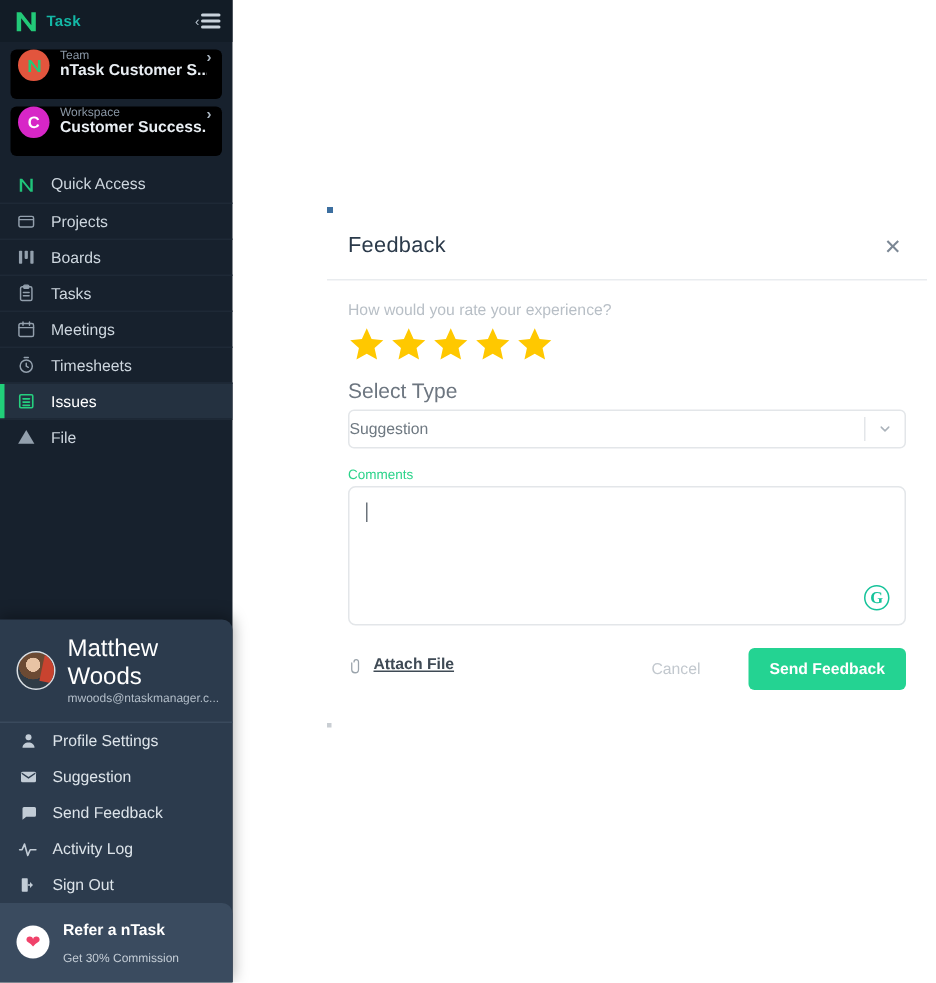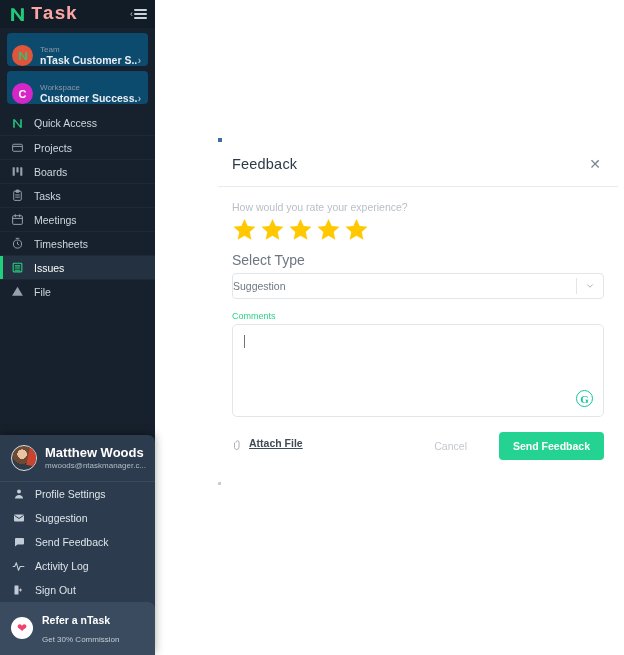--- a/index.html
+++ b/index.html
@@ -19,30 +19,30 @@
     display: flex; flex-direction: column;
   }
   .brandbar {
     height: 28px; flex: 0 0 28px;
     background: #121c26;
     display: flex; align-items: center;
     padding: 0 8px 0 9px;
   }
   .brand-logo { display:flex; align-items:center; gap:5px; }
   .nlogo { width: 17px; height: 17px; display:block; }
-  .brand-text { color:#fca5a5; font-size:19px; font-weight:700; letter-spacing:.2px;font-family:Liberation Mono, monospace; }
+  .brand-text { color:#14b8a6; font-size:10px; font-weight:700; letter-spacing:.2px; }
   .collapse-wrap { margin-left:auto; display:flex; align-items:center; gap:1px; color:#9aa7b4; }
   .collapse-chev { font-size:9px; line-height:1; color:#b6c2cd; }
   .hamburger { display:flex; flex-direction:column; gap:2.5px; width:13px; }
   .hamburger i { display:block; height:1.5px; background:#c8d2db; border-radius:1px; }
 
   .switcher { padding: 5px 7px 0 7px; }
   .switch-row {
-    height: 33px; background: #0c4a6e; border-radius: 4px;
-    display:flex; align-items:flex-end; padding: 0 7px 0 5px;
+    height: 33px; background: #000000; border-radius: 4px;
+    display:flex; align-items:flex-start; padding: 0 7px 0 5px;
     margin-bottom: 5px; cursor: pointer;
   }
   .sw-avatar {
     width:21px; height:21px; border-radius:50%;
     display:flex; align-items:center; justify-content:center;
     font-size:11px; font-weight:700; color:#fff; flex:0 0 21px;
   }
   .sw-avatar.team { background:#e2553d; }
   .sw-avatar.ws { background:#d726c7; }
   .sw-text { margin-left:7px; overflow:hidden; line-height:1.05; }
@@ -88,21 +88,21 @@
   }
   .avatar-photo {
     width:26px; height:26px; border-radius:50%; flex:0 0 26px;
     background: radial-gradient(circle at 42% 34%, #e8c3a4 0 22%, #6c4a33 23% 46%, #2f3b46 47% 100%);
     border:1.5px solid #d9dee3; overflow:hidden; position:relative;
   }
   .avatar-photo::after{
     content:""; position:absolute; right:-2px; top:2px; width:10px; height:18px;
     background:#c9432f; transform:rotate(12deg);
   }
-  .pf-name { font-size:13px; font-weight:700; color:#ffffff; line-height:1.2; }
+  .pf-name { font-size:16px; font-weight:400; color:#ffffff; line-height:1.2; }
   .pf-mail { font-size:8px; color:#b2bdc8; line-height:1.2; white-space:nowrap; overflow:hidden; }
   .pm-item {
     height:24px; display:flex; align-items:center; padding-left:11px; cursor:pointer;
   }
   .pm-item .ico { width:15px; flex:0 0 15px; display:flex; justify-content:center; color:#c2ccd6; }
   .pm-item .lbl { margin-left:9px; font-size:10.5px; color:#dde4ea; }
   .refer {
     background:#3a4b5f; border-top-right-radius:7px;
     display:flex; align-items:center; gap:9px;
     padding:8px 8px 9px 11px; cursor:pointer;

